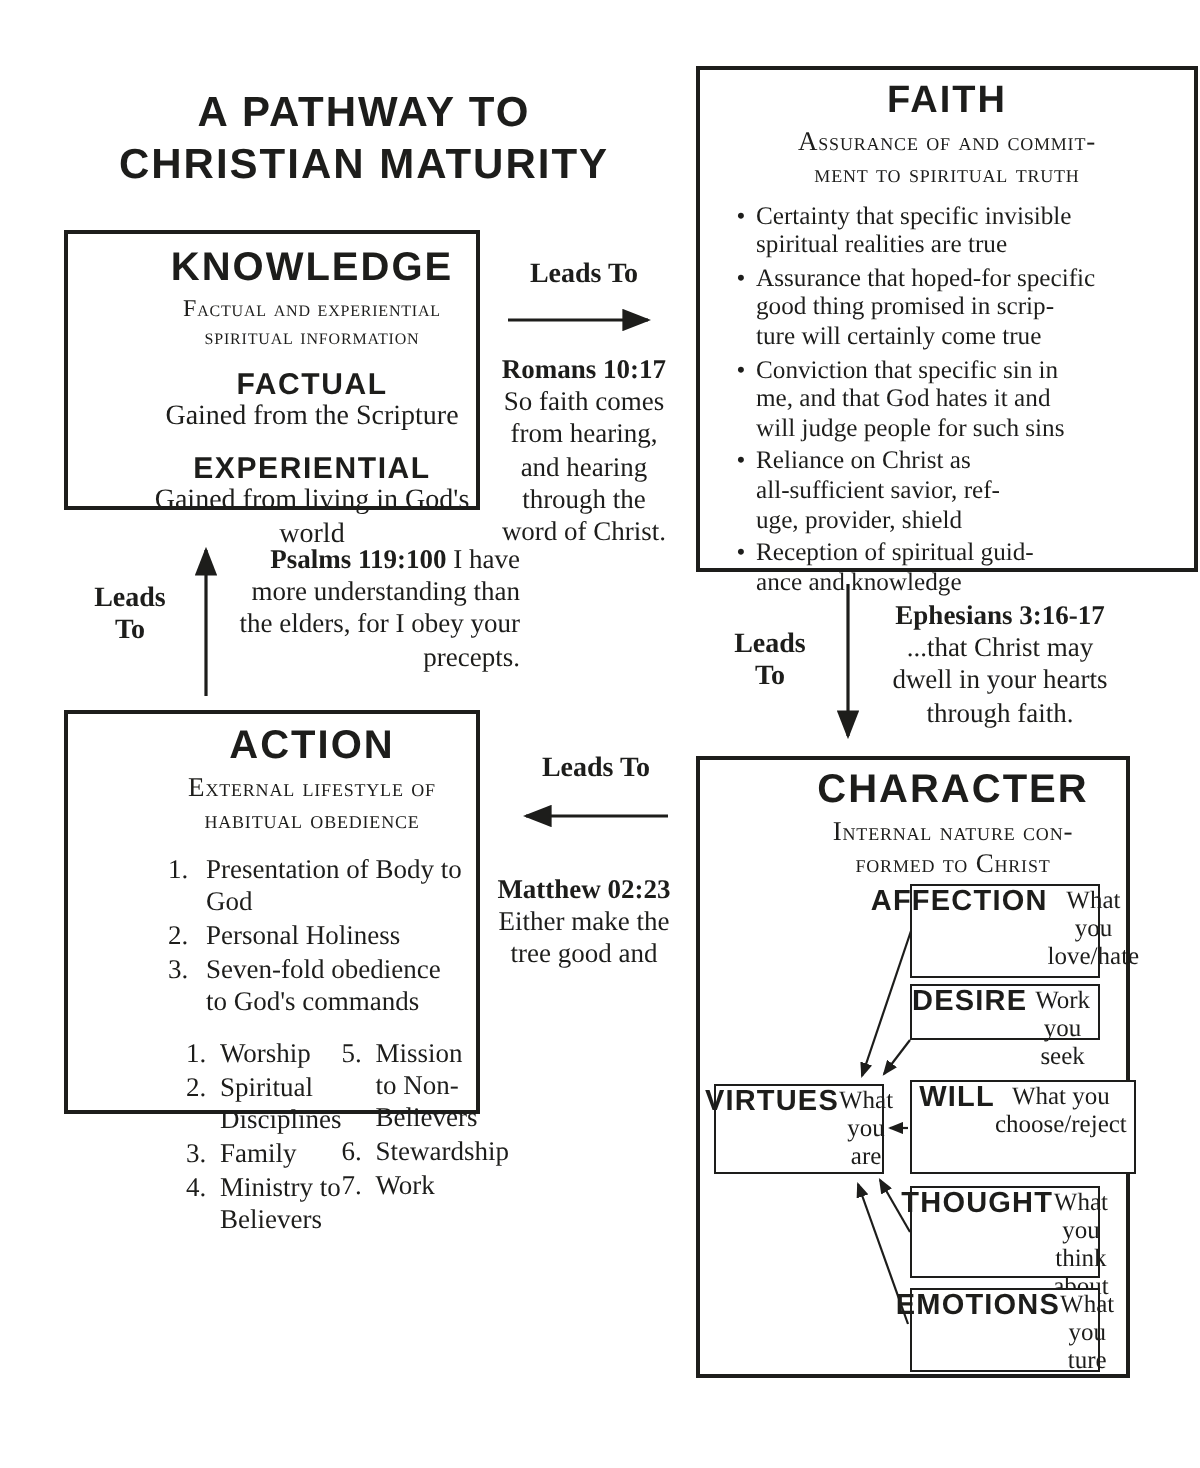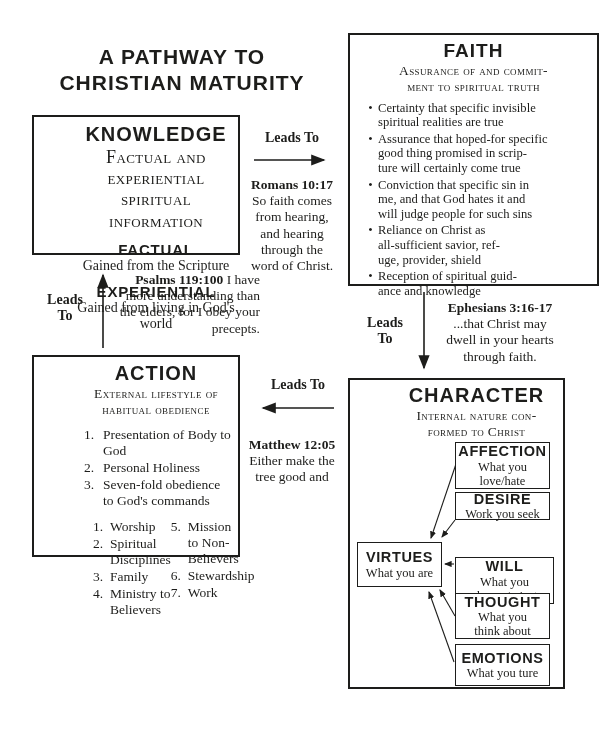--- a/index.html
+++ b/index.html
@@ -23,21 +23,21 @@
   .box { position:absolute; border:2px solid var(--ink); background:var(--bg); box-sizing:border-box; text-align:center;padding-left:40px; }
   .box-knowledge { left:32px; top:115px; width:208px; height:140px; padding-top:6px; }
   .box-faith     { left:348px; top:33px; width:251px; height:253px; padding:5px 9px 4px; }
   .box-action    { left:32px; top:355px; width:208px; height:202px; padding-top:5px; }
   .box-character { left:348px; top:378px; width:217px; height:311px; padding-top:4px; }
 
   .box-title { font-family:"Liberation Sans", sans-serif; font-weight:bold; font-size:20px; letter-spacing:1px; line-height:1.15; }
   .box-faith .box-title { font-size:19px; }
   .box-subtitle {
     font-variant:small-caps; letter-spacing:.4px;
-    font-size:18px; line-height:1.18; margin-top:1px;
+    font-size:12px; line-height:1.18; margin-top:1px;
   }
   .box-faith .box-subtitle, .box-action .box-subtitle, .box-character .box-subtitle { font-size:13.5px; }
 
   
   .sec-head { font-family:"Liberation Sans", sans-serif; font-weight:bold; font-size:15px; letter-spacing:.8px; margin-top:9px; }
   .sec-text { font-size:14px; line-height:1.15; }
 
   
   .bullets { text-align:left; margin-top:6px; padding-left:4px; }
   .bullet-row { display:flex; margin-top:2px; font-size:12.6px; line-height:1.16; }
@@ -49,28 +49,28 @@
   .num-row { display:flex; font-size:13.5px; line-height:1.18; margin-top:1px; }
   .num { width:19px; flex:0 0 19px; }
   .sub-cols { display:flex; text-align:left; margin-top:10px; padding-left:19px; }
   .sub-col-left { width:96px; }
   .sub-col-right { width:86px; }
   .sub-col .num { width:17px; flex:0 0 17px; }
 
   
   .inner-box {
     position:absolute; border:1.5px solid var(--ink); background:var(--bg); box-sizing:border-box;
-    display:flex; flex-direction:column; justify-content:center; text-align:center;
+    display:flex; flex-direction:row; justify-content:center; text-align:center;
   }
   .inner-title { font-family:"Liberation Sans", sans-serif; font-weight:bold; font-size:14.5px; letter-spacing:.6px; line-height:1.15; }
   .inner-text { font-size:12.5px; line-height:1.12; }
   .virtues-box { left:7px;  top:162px; width:85px; height:45px; }
   .trait-0 { left:105px; top:62px;  width:95px; height:47px; }
   .trait-1 { left:105px; top:112px; width:95px; height:28px; }
-  .trait-2 { left:105px; top:177px; width:99px; height:47px; }
+  .trait-2 { left:105px; top:160px; width:113px; height:47px; }
   .trait-3 { left:105px; top:213px; width:95px; height:46px; }
   .trait-4 { left:105px; top:264px; width:95px; height:42px; }
   .trait-arrows { position:absolute; left:0; top:0; width:217px; height:311px; pointer-events:none; }
 
   
   .lead-label { position:absolute; font-weight:bold; font-size:14px; line-height:1.12; text-align:center; }
   .verse { position:absolute; font-size:13.5px; line-height:1.2; text-align:center; }
   .verse b { display:block; }
   .verse-inline b { display:inline; }
   .arrow-svg { position:absolute; }
@@ -182,21 +182,21 @@
   <div class="lead-label" style="left:256px; top:377px; width:84px;">Leads To</div>
   <svg class="arrow-svg" style="left:252px; top:401px;" width="84" height="14">
     <defs>
       <marker id="m-ca" markerWidth="9" markerHeight="7" refX="8" refY="3.5" orient="auto">
         <path d="M0,0 L9,3.5 L0,7 Z" fill="#1d1d1b"></path>
       </marker>
     </defs>
     <line x1="82" y1="7" x2="11" y2="7" stroke="#1d1d1b" stroke-width="1.6" marker-end="url(#m-ca)"></line>
   </svg>
   <div class="verse" style="left:243px; top:437px; width:98px;">
-    <b>Matthew 12:05</b>
+    <b>Matthew 02:23</b>
     <span class="pre">Either make the
 tree good and</span>
   </div>
 
   <div class="box box-action">
     <div class="box-title">ACTION</div>
     <div class="box-subtitle pre">External lifestyle of
 habitual obedience</div>
     <div class="num-list">
       <div class="num-row">

